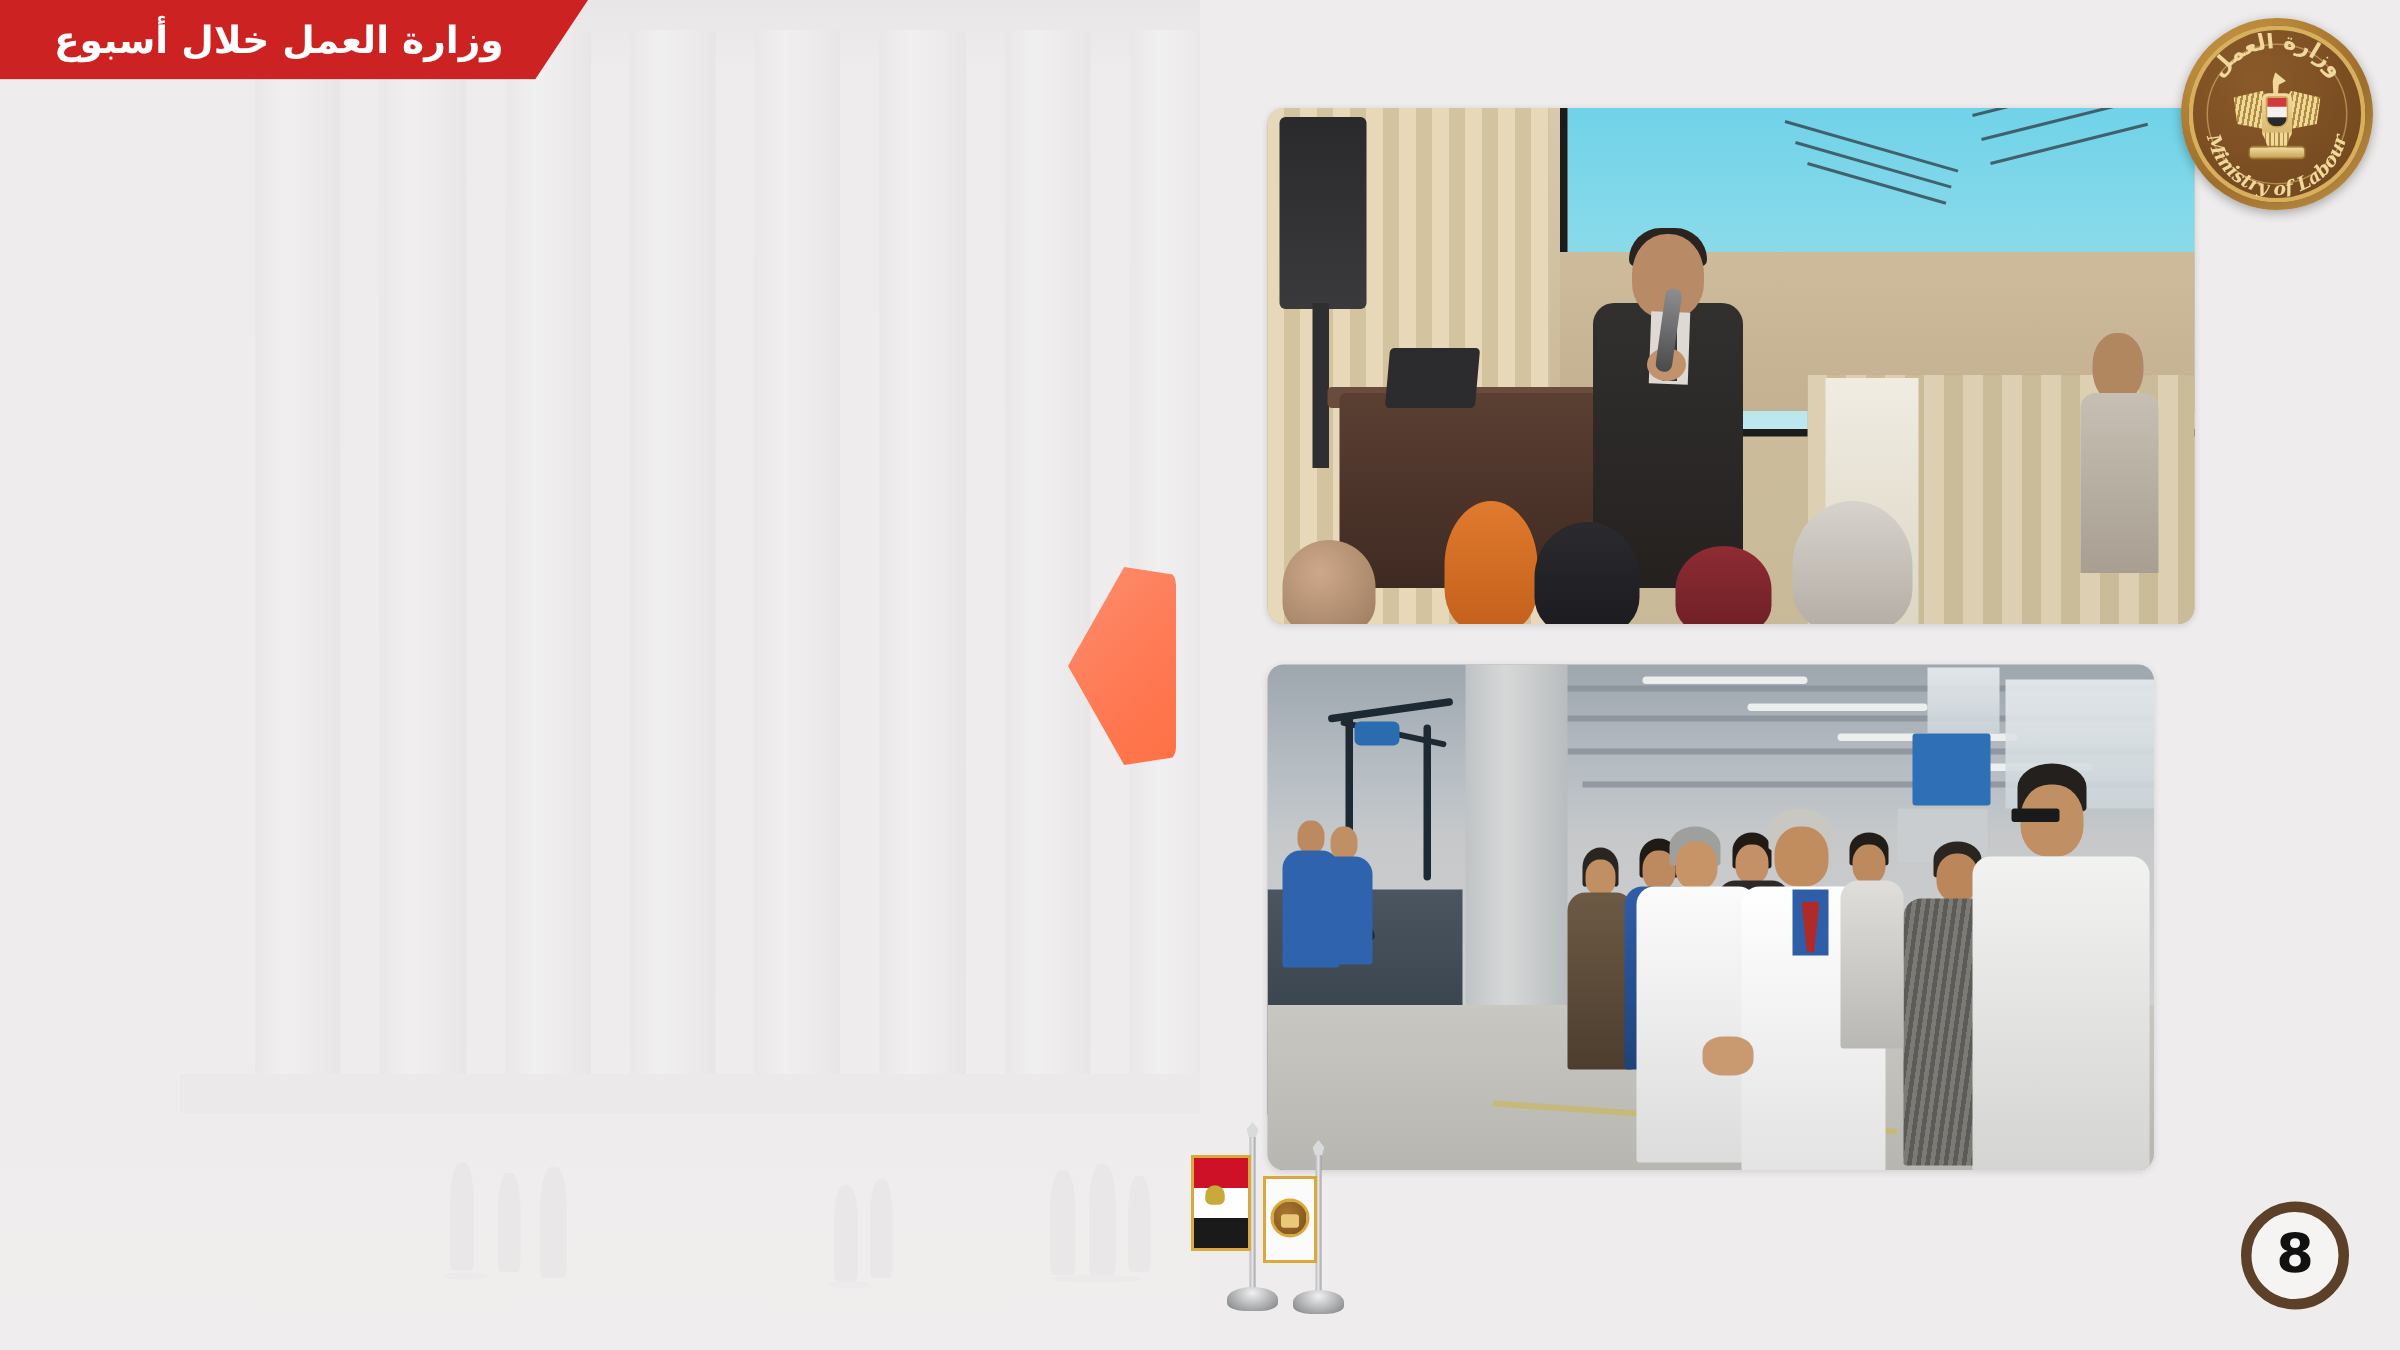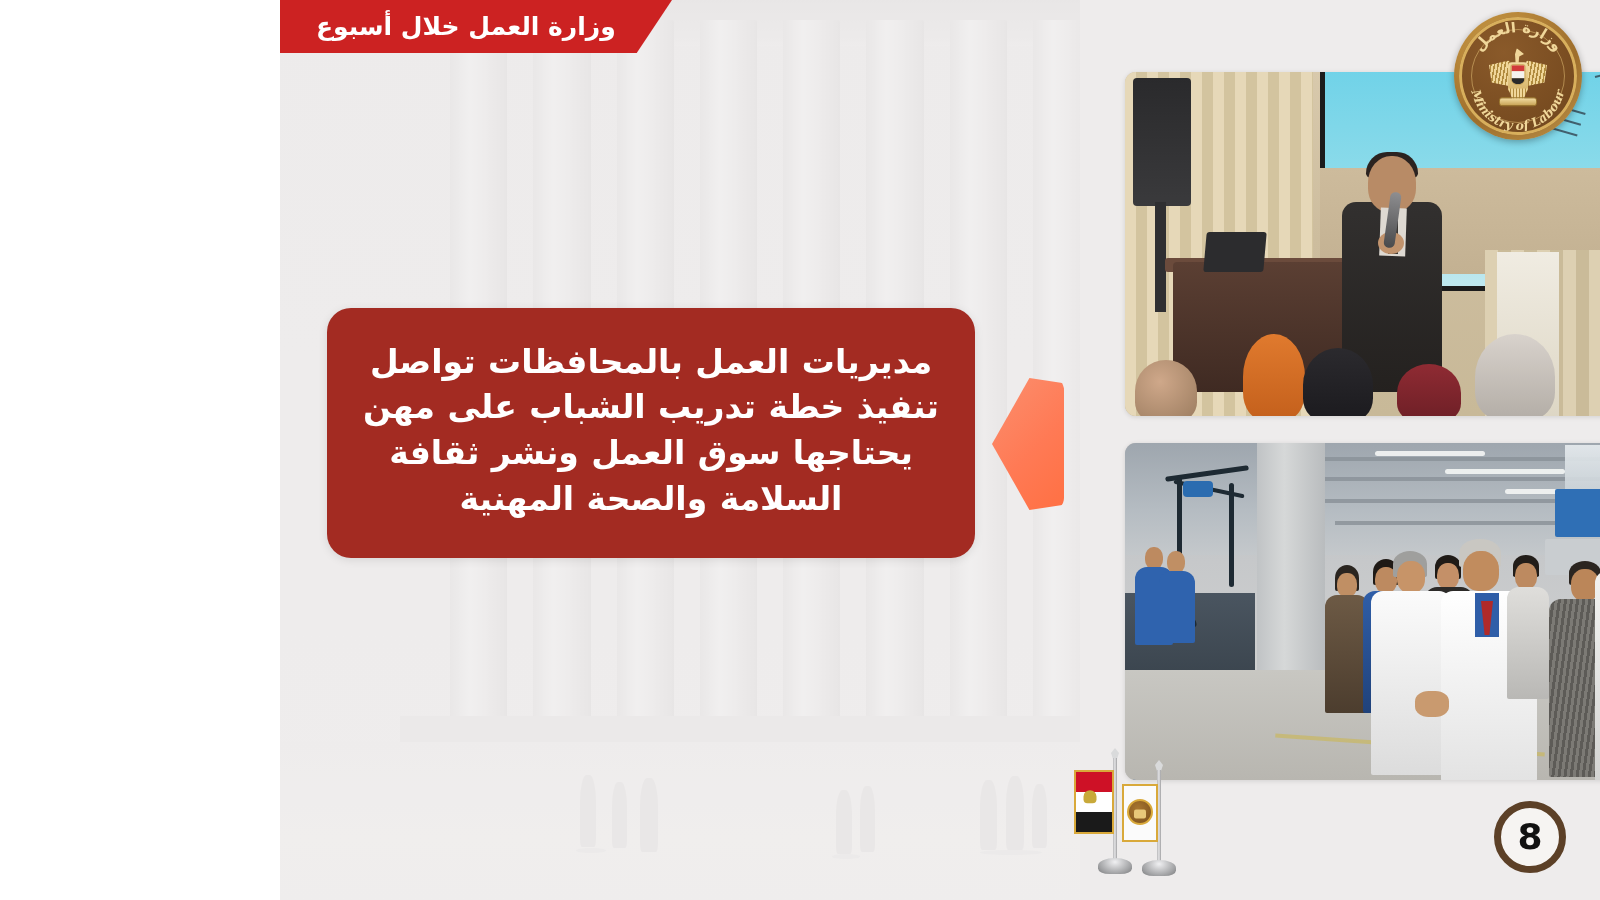--- a/index.html
+++ b/index.html
@@ -5,21 +5,21 @@
   * { margin:0; padding:0; box-sizing:border-box; }
 
   html, body {
     width:1600px; height:900px;
     overflow:hidden;
     font-family:"DejaVu Sans", sans-serif;
   }
 
   .slide {
     position:relative;
-    width:1320px; height:900px;
+    width:1600px; height:900px;
     background:#eeecec;
     overflow:hidden;
     padding-left:38px;
   }
 
   
   .watermark {
     position:absolute;
     left:0; top:0;
     width:800px; height:900px;
@@ -338,23 +338,20 @@
     <div class="wm-person" style="left:752px;top:784px;width:15px;height:64px;"></div>
     <div class="wm-shadow" style="left:296px;top:848px;width:30px;"></div>
     <div class="wm-shadow" style="left:552px;top:854px;width:28px;"></div>
     <div class="wm-shadow" style="left:700px;top:850px;width:62px;"></div>
   </div>
 
   <div class="banner">
     <span class="banner-text">وزارة العمل خلال أسبوع</span>
   </div>
 
-  <div class="headline-card">
-    <div class="headline-text">مديريات العمل بالمحافظات تواصل تنفيذ خطة تدريب الشباب على مهن يحتاجها سوق العمل ونشر ثقافة السلامة والصحة المهنية</div>
-  </div>
 
   <div class="pointer"></div>
 
   <div class="photo photo-top">
     <div class="t-wall"></div>
     <div class="t-screen"></div>
     <div class="t-screen-band"></div>
     <div class="t-diag" style="left:345px;top:8px;width:120px;transform:rotate(16deg);"></div>
     <div class="t-diag" style="left:352px;top:22px;width:108px;transform:rotate(16deg);"></div>
     <div class="t-diag" style="left:360px;top:36px;width:96px;transform:rotate(16deg);"></div>

